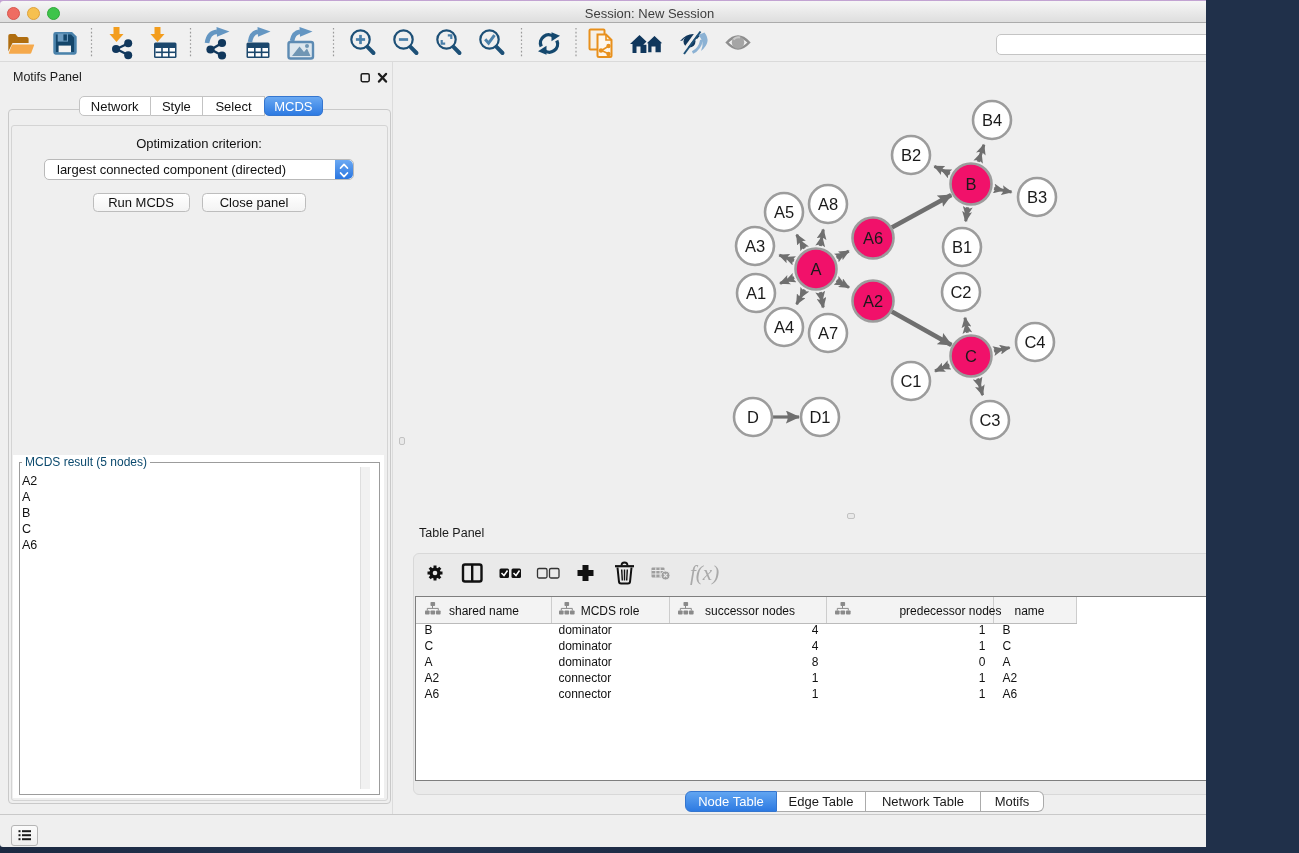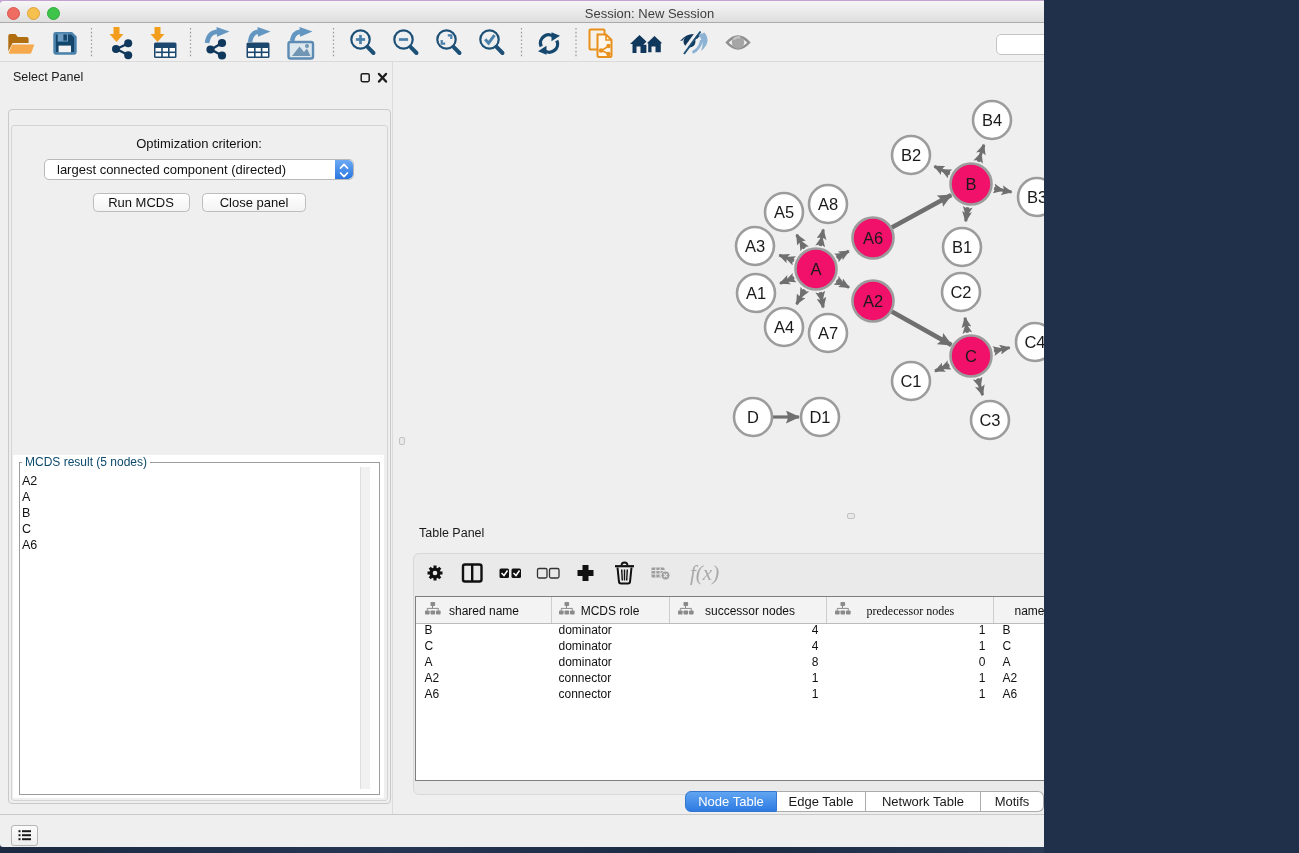--- a/index.html
+++ b/index.html
@@ -1,17 +1,17 @@
 <!DOCTYPE html>
 <html><head>
 <meta charset="utf-8">
 <style>
 html,body{margin:0;padding:0;}
 body{width:1299px;height:853px;overflow:hidden;font-family:"Liberation Sans",sans-serif;background:#20304a;}
-#root{position:absolute;top:0;left:0;width:1044px;height:853px;overflow:hidden;}
+#root{position:absolute;top:0;left:0;width:1206px;height:853px;overflow:hidden;}
 .abs{position:absolute;}
 #desktop-top{top:0;left:0;width:1299px;height:12px;background:#c2a3d2;}
 #desktop-bot{top:847px;left:0;width:1299px;height:8px;background:linear-gradient(90deg,#1b2941,#253654 30%,#1b2941 55%,#2a3b58 80%,#1b2941);}
 #win{top:1px;left:0;width:1299px;height:846px;background:#efefef;border-radius:3.5px 3.5px 3px 3px;}
 #titlebar{top:1px;left:0;width:1299px;height:21px;background:linear-gradient(#f6f6f6,#dedede);border-bottom:1px solid #ababab;border-radius:3.5px 3.5px 0 0;}
 .light{width:11px;height:11px;border-radius:50%;top:6.8px;}
 #l1{left:7.2px;background:#ef6c62;border:0.5px solid #d8574e;}
 #l2{left:27.2px;background:#f6c04f;border:0.5px solid #dfa13b;}
 #l3{left:47.2px;background:#3ec44b;border:0.5px solid #32a83a;}
 #apptitle{top:5.5px;left:0;width:1299px;text-align:center;font-size:13px;color:#3e3e3e;}
@@ -230,23 +230,29 @@
   </div>
   <div id="searchicon" class="abs" style="top:36px;left:1004px;">
     <svg width="18" height="16" viewBox="0 0 18 16">
       <circle cx="7.5" cy="6.5" r="4.6" fill="none" stroke="#8e8e8e" stroke-width="1.4"></circle>
       <line x1="10.8" y1="9.8" x2="14.5" y2="13.5" stroke="#8e8e8e" stroke-width="1.4"></line>
     </svg>
   </div>
   <div id="searchbox" class="abs"></div>
   <div class="abs" style="top:62px;left:392px;width:1px;height:752px;background:#dcdcdc;"></div>
 
-  <div id="cp-title" class="abs">Select Panel</div>
+  <div id="cp-title" class="abs">Motifs Panel</div>
   <div id="cp-outer" class="abs"></div>
   <div id="cp-inner" class="abs"></div>
+  <div id="cp-tabs" class="abs">
+    <div class="cptab" style="width:70.3px;">Network</div>
+    <div class="cptab" style="width:51.2px;">Style</div>
+    <div class="cptab" style="width:61px;">Select</div>
+    <div class="cptab-sel" style="width:56.8px;">MCDS</div>
+  </div>
   <div id="dd" class="abs">
     <div id="dd-text" class="abs">largest connected component (directed)</div>
     <div id="dd-step" class="abs"><svg width="18" height="21" viewBox="0 0 18 21">
           <path d="M5.6 8 L9 4.4 L12.4 8" fill="none" stroke="#fff" stroke-width="1.8" stroke-linecap="round" stroke-linejoin="round"></path>
           <path d="M5.6 13 L9 16.6 L12.4 13" fill="none" stroke="#fff" stroke-width="1.8" stroke-linecap="round" stroke-linejoin="round"></path>
         </svg></div>
   </div>
   <div id="opt-label" class="abs">Optimization criterion:</div>
   <div id="btn-run" class="abs btn">Run MCDS</div>
   <div id="btn-close" class="abs btn">Close panel</div>
@@ -409,21 +415,21 @@
   <div id="tbl" class="abs">
     <div id="tbl-head" class="abs"></div>
     <div class="abs thsep" style="left:135.5px;"></div>
     <div class="abs thsep" style="left:253.5px;"></div>
     <div class="abs thsep" style="left:410.5px;"></div>
     <div class="abs thsep" style="left:577.5px;"></div>
     <div class="abs thsep" style="left:660.5px;"></div>
     <div class="abs th" style="left:22px;width:93px;text-align:center;">shared name</div>
     <div class="abs th" style="left:150px;width:89px;text-align:center;">MCDS role</div>
     <div class="abs th" style="left:272px;width:125px;text-align:center;">successor nodes</div>
-    <div class="abs th" style="left:451px;width:135px;text-align:left;font-family:Liberation Serif, serif;">predecessor nodes</div>
+    <div class="abs th" style="left:451px;width:135px;text-align:right;">predecessor nodes</div>
     <div class="abs th" style="left:578px;width:72px;text-align:center;">name</div>
     <svg class="abs" style="top:3px;left:0;" width="440" height="20" viewBox="0 0 440 20">
       <g fill="#8a8a8a">
         <g id="tree1">
             <rect x="14.5" y="2" width="4.6" height="4" rx="0.8"></rect>
             <rect x="9" y="10.5" width="4.6" height="4" rx="0.8"></rect>
             <rect x="14.5" y="10.5" width="4.6" height="4" rx="0.8"></rect>
             <rect x="20" y="10.5" width="4.6" height="4" rx="0.8"></rect>
             <path d="M16.5 6 L16.5 8.4 M11.3 10.5 L11.3 8.4 L22.3 8.4 L22.3 10.5" stroke="#8a8a8a" stroke-width="1" fill="none"></path>
           </g>

